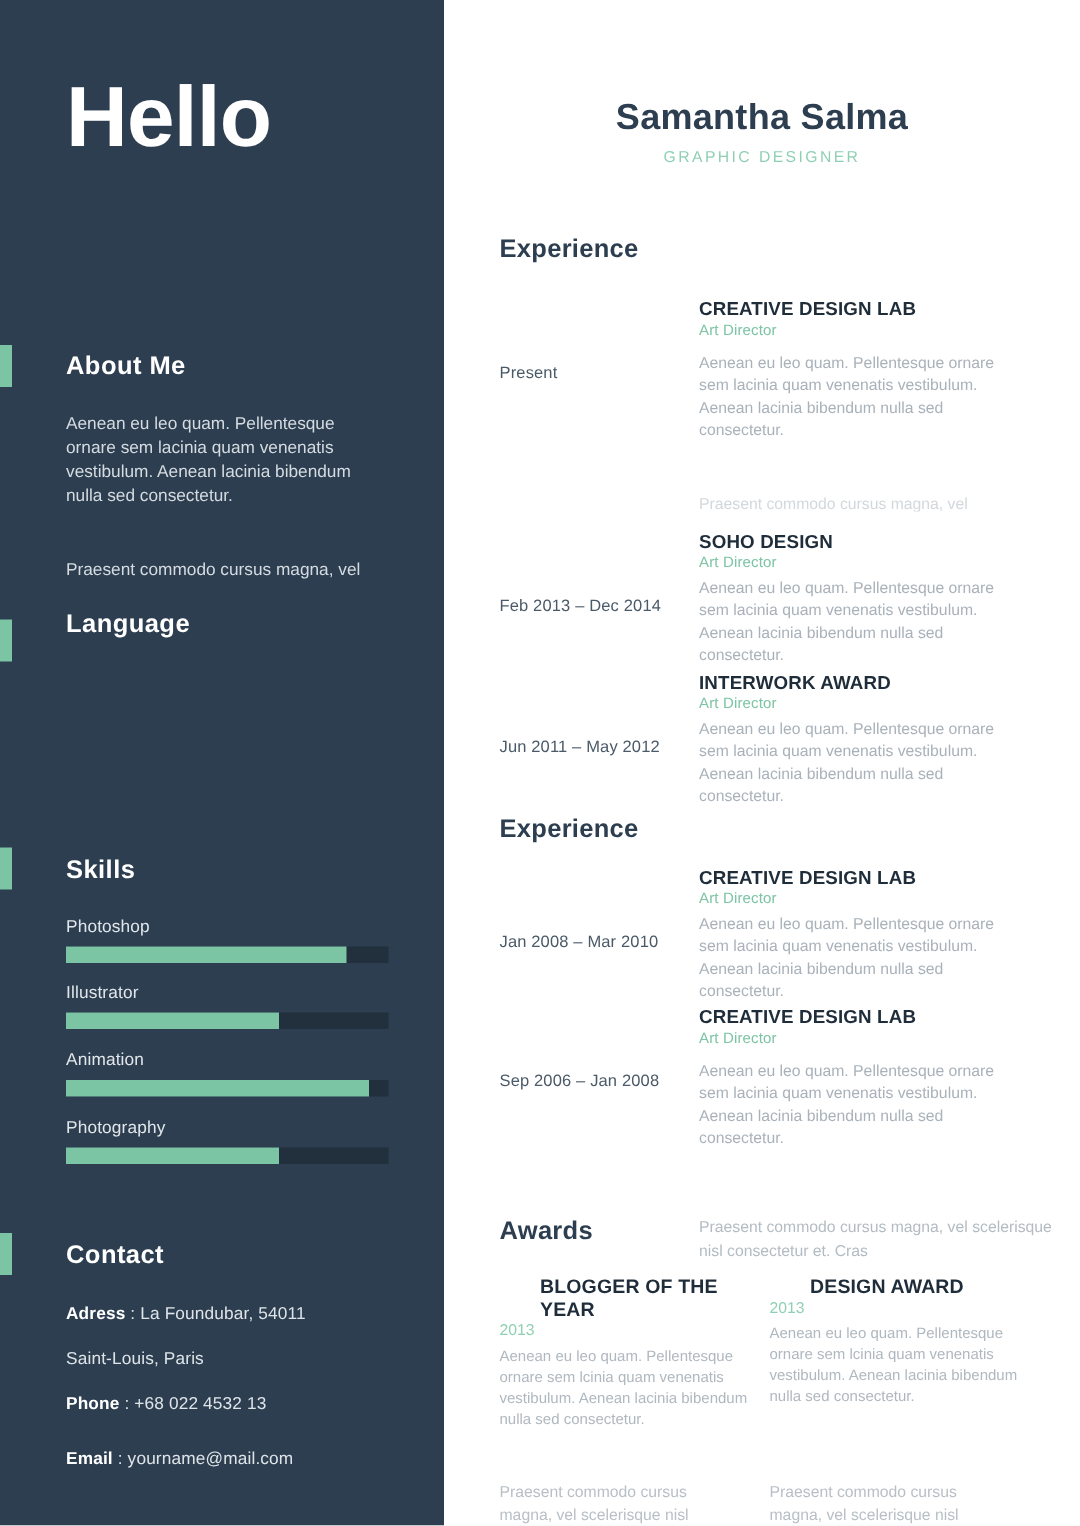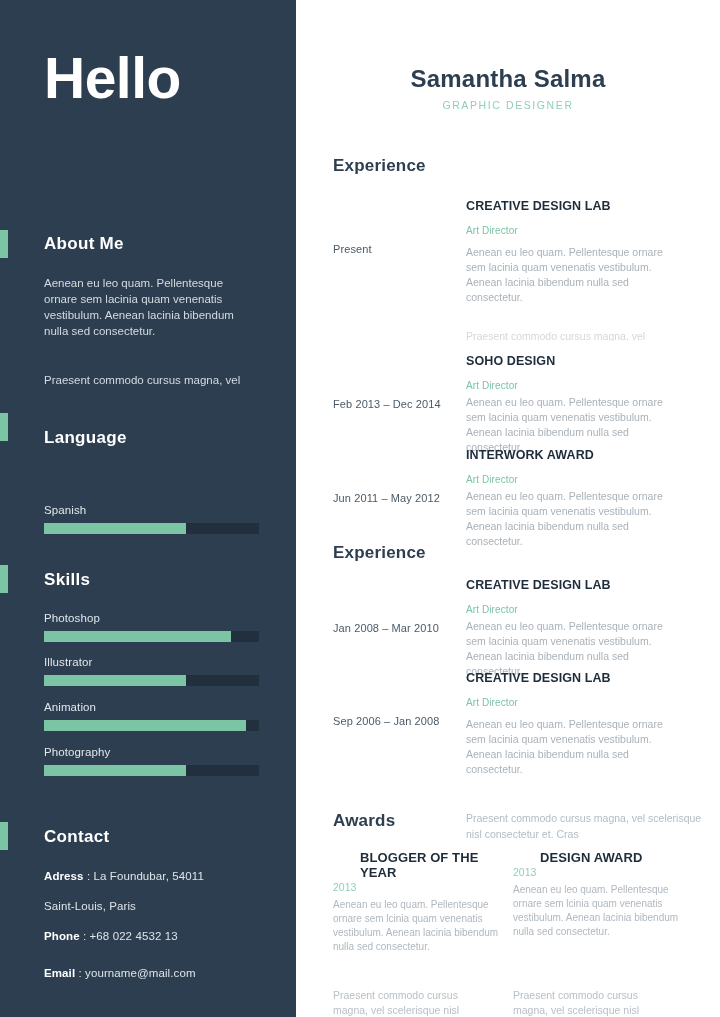--- a/index.html
+++ b/index.html
@@ -59,21 +59,21 @@
 
   .side-heading {
     position: absolute;
     left: 44px;
     font-size: 17px;
     font-weight: bold;
     color: #ffffff;
     letter-spacing: 0.3px;
   }
   .h-about    { top: 234px; }
-  .h-language { top: 428px; text-align: right; }
+  .h-language { top: 406px; text-align: right; }
   .h-skills   { top: 570px; }
   .h-contact  { top: 827px; }
 
   .side-para {
     position: absolute;
     left: 44px;
     width: 212px;
     font-size: 11.5px;
     line-height: 16px;
     color: #d5dbe0;
@@ -177,21 +177,21 @@
   .entry-body { margin-left: 133px; width: 212px; }
   .entry-company {
     font-size: 12.5px;
     font-weight: bold;
     color: #1f2d3a;
     letter-spacing: 0.1px;
   }
   .entry-role {
     font-size: 10px;
     color: #7bc4a4;
-    margin-top: 12px;
+    margin-top: 2px;
     letter-spacing: 0.1px;
   }
   .entry-desc {
     font-size: 10.5px;
     line-height: 15px;
     color: #a9b2ba;
     margin-top: 9px;
   }
   .entry-desc.tight { margin-top: 4px; }
 
@@ -271,26 +271,20 @@
 
     <div class="hello">Hello</div>
 
     <div class="side-heading h-about">About Me</div>
     <div class="side-para about-p1">Aenean eu leo quam. Pellentesque ornare sem lacinia quam venenatis vestibulum. Aenean lacinia bibendum nulla sed consectetur.</div>
     <div class="side-para about-p2">Praesent commodo cursus magna, vel</div>
 
     <div class="side-heading h-language">Language</div>
 
 
-    <div class="bar-group lang-spanish">
-      <div class="bar-label">Spanish</div>
-      <div class="bar-track">
-        <div class="bar-fill" style="width: 66%;"></div>
-      </div>
-    </div>
 
     <div class="side-heading h-skills">Skills</div>
 
     <div class="bar-group skill-0">
       <div class="bar-label">Photoshop</div>
       <div class="bar-track">
         <div class="bar-fill" style="width: 87%;"></div>
       </div>
     </div>
 

